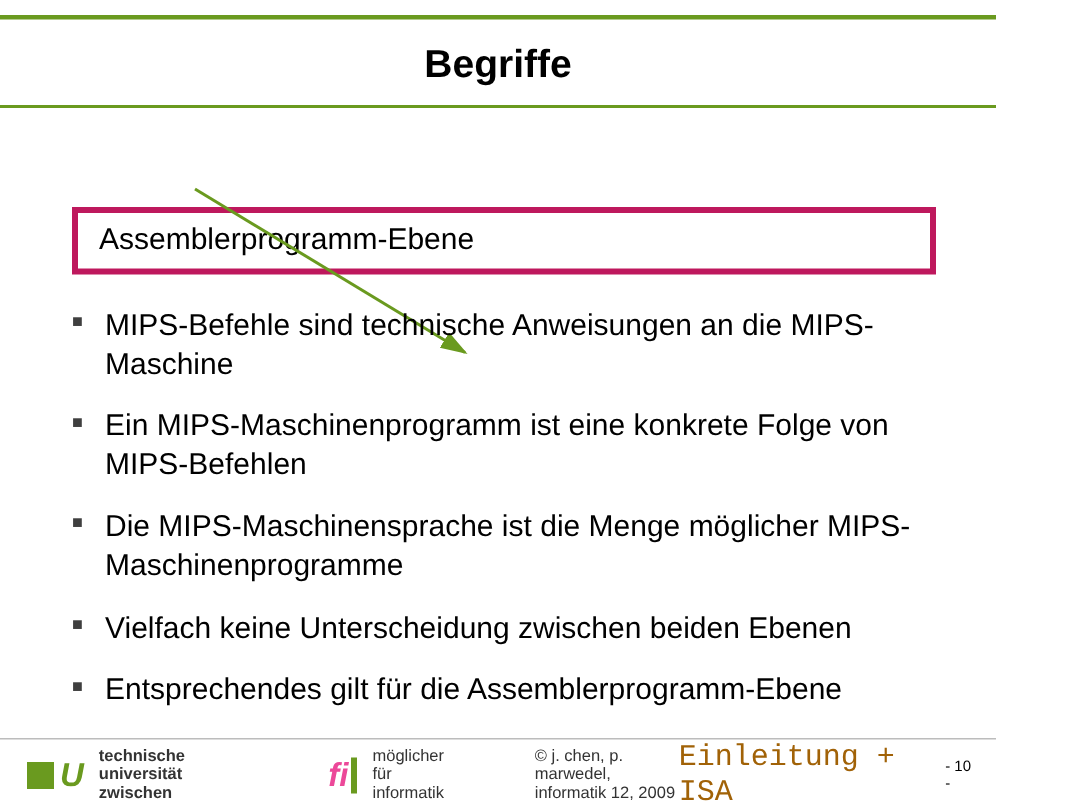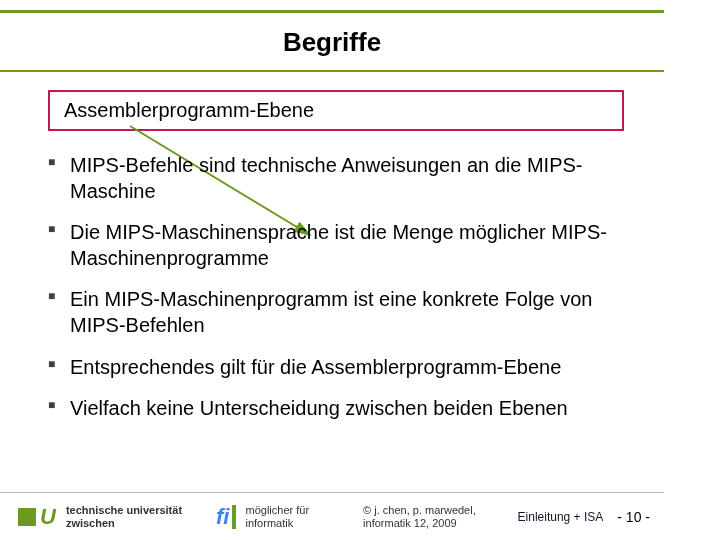--- a/index.html
+++ b/index.html
@@ -2,38 +2,38 @@
 <html><head>
 <meta charset="utf-8">
 <style>
   * { box-sizing: border-box; margin: 0; padding: 0; }
   html, body { width: 720px; height: 540px; font-family: Arial, Helvetica, sans-serif; background: #fff; color: #000; }
   .slide { width: 664px; height: 540px; position: relative; display: flex; flex-direction: column; }
   .top-rule { height: 3px; background: #6a9a1f; margin: 10px 0 0 0; }
   .title { text-align: center; font-size: 26px; font-weight: bold; padding: 14px 0 12px; }
   .title-rule { height: 2px; background: #6a9a1f; margin: 0 0 18px 0; }
   .layers { position: relative; padding: 0 40px 0 48px; }
-  .layer-box { border: 2px solid #be185d; padding: 7px 14px; font-size: 20px; margin-bottom: 6px; background: #fff; }
+  .layer-box { border: 4px solid #be185d; padding: 7px 14px; font-size: 20px; margin-bottom: 6px; background: #fff; margin-top: 48px; }
   .arrow-svg { position: absolute; left: 0; top: 0; pointer-events: none; }
   .bullets { padding: 16px 38px 0 48px; }
   .bullets li { list-style: none; position: relative; font-size: 20px; line-height: 1.28; margin-bottom: 16px; padding-left: 22px; }
   .bullets li::before { content: "■"; position: absolute; left: 0; top: 2px; font-size: 12px; color: #3f3f3f; }
   .bullets b { font-weight: normal; }
   .footer { position: absolute; left: 0; right: 0; bottom: 0; height: 48px; border-top: 1px solid #bcbcbc; display: flex; align-items: center; padding: 0 14px 0 18px; font-size: 11px; color: #333; }
   .footer .tu-logo { display: flex; align-items: center; gap: 4px; margin-right: 10px; }
   .footer .tu-box { width: 18px; height: 18px; background: #6a9a1f; display: inline-block; }
   .footer .tu-letter { color: #6a9a1f; font-size: 22px; font-weight: bold; font-style: italic; line-height: 1; }
   .footer .uni { line-height: 1.15; font-weight: bold; }
   .footer .fi-logo { display: flex; align-items: center; margin-left: 34px; margin-right: 10px; }
-  .footer .fi-letter { color: #3b82f6; font-size: 22px; font-weight: bold; font-style: italic; }
+  .footer .fi-letter { color: #ec4899; font-size: 22px; font-weight: bold; font-style: italic; margin-left: 20px; }
   .footer .fi-box { width: 4px; height: 24px; background: #6a9a1f; margin-left: 2px; }
   .footer .fac { line-height: 1.15; }
   .footer .copy { margin-left: 54px; line-height: 1.15; }
-  .footer .sec { margin-left: auto; color: #0f172a; font-size: 12px; }
-  .footer .page { margin-left: 14px; font-size: 14px; color: #000; }
+  .footer .sec { margin-left: auto; color: #a16207; font-size: 20px; font-family: Liberation Mono, monospace; }
+  .footer .page { margin-left: 14px; font-size: 10px; color: #000; }
 </style>
 </head>
 <body>
 
 <div class="slide">
   <div class="top-rule"></div>
   <div class="title">Begriffe</div>
   <div class="title-rule"></div>
 
   <div class="layers">
@@ -46,30 +46,30 @@
       </defs>
       <line x1="130" y1="36" x2="310" y2="145" stroke="#6a9a1f" stroke-width="2" marker-end="url(#ah)"></line>
     </svg>
   </div>
 
   <ul class="bullets">
     <li>
       <b>MIPS-Befehle</b><span> sind technische Anweisungen an die MIPS-Maschine</span>
     </li>
     <li>
+      <span>Ein </span><b>MIPS-Maschinenprogramm</b><span> ist eine konkrete Folge von MIPS-Befehlen</span>
+    </li>
+    <li>
       <span>Die </span><b>MIPS-Maschinensprache</b><span> ist die Menge möglicher MIPS-Maschinenprogramme</span>
     </li>
     <li>
-      <span>Ein </span><b>MIPS-Maschinenprogramm</b><span> ist eine konkrete Folge von MIPS-Befehlen</span>
+      <span>Vielfach keine Unterscheidung zwischen beiden Ebenen</span>
     </li>
     <li>
       <span>Entsprechendes gilt für die Assemblerprogramm-Ebene</span>
-    </li>
-    <li>
-      <span>Vielfach keine Unterscheidung zwischen beiden Ebenen</span>
     </li>
   </ul>
 
   <div class="footer">
     <span class="tu-logo">
       <span class="tu-box"></span>
       <span class="tu-letter">U</span>
     </span>
     <span class="uni">
       <span>technische universität</span><br>

